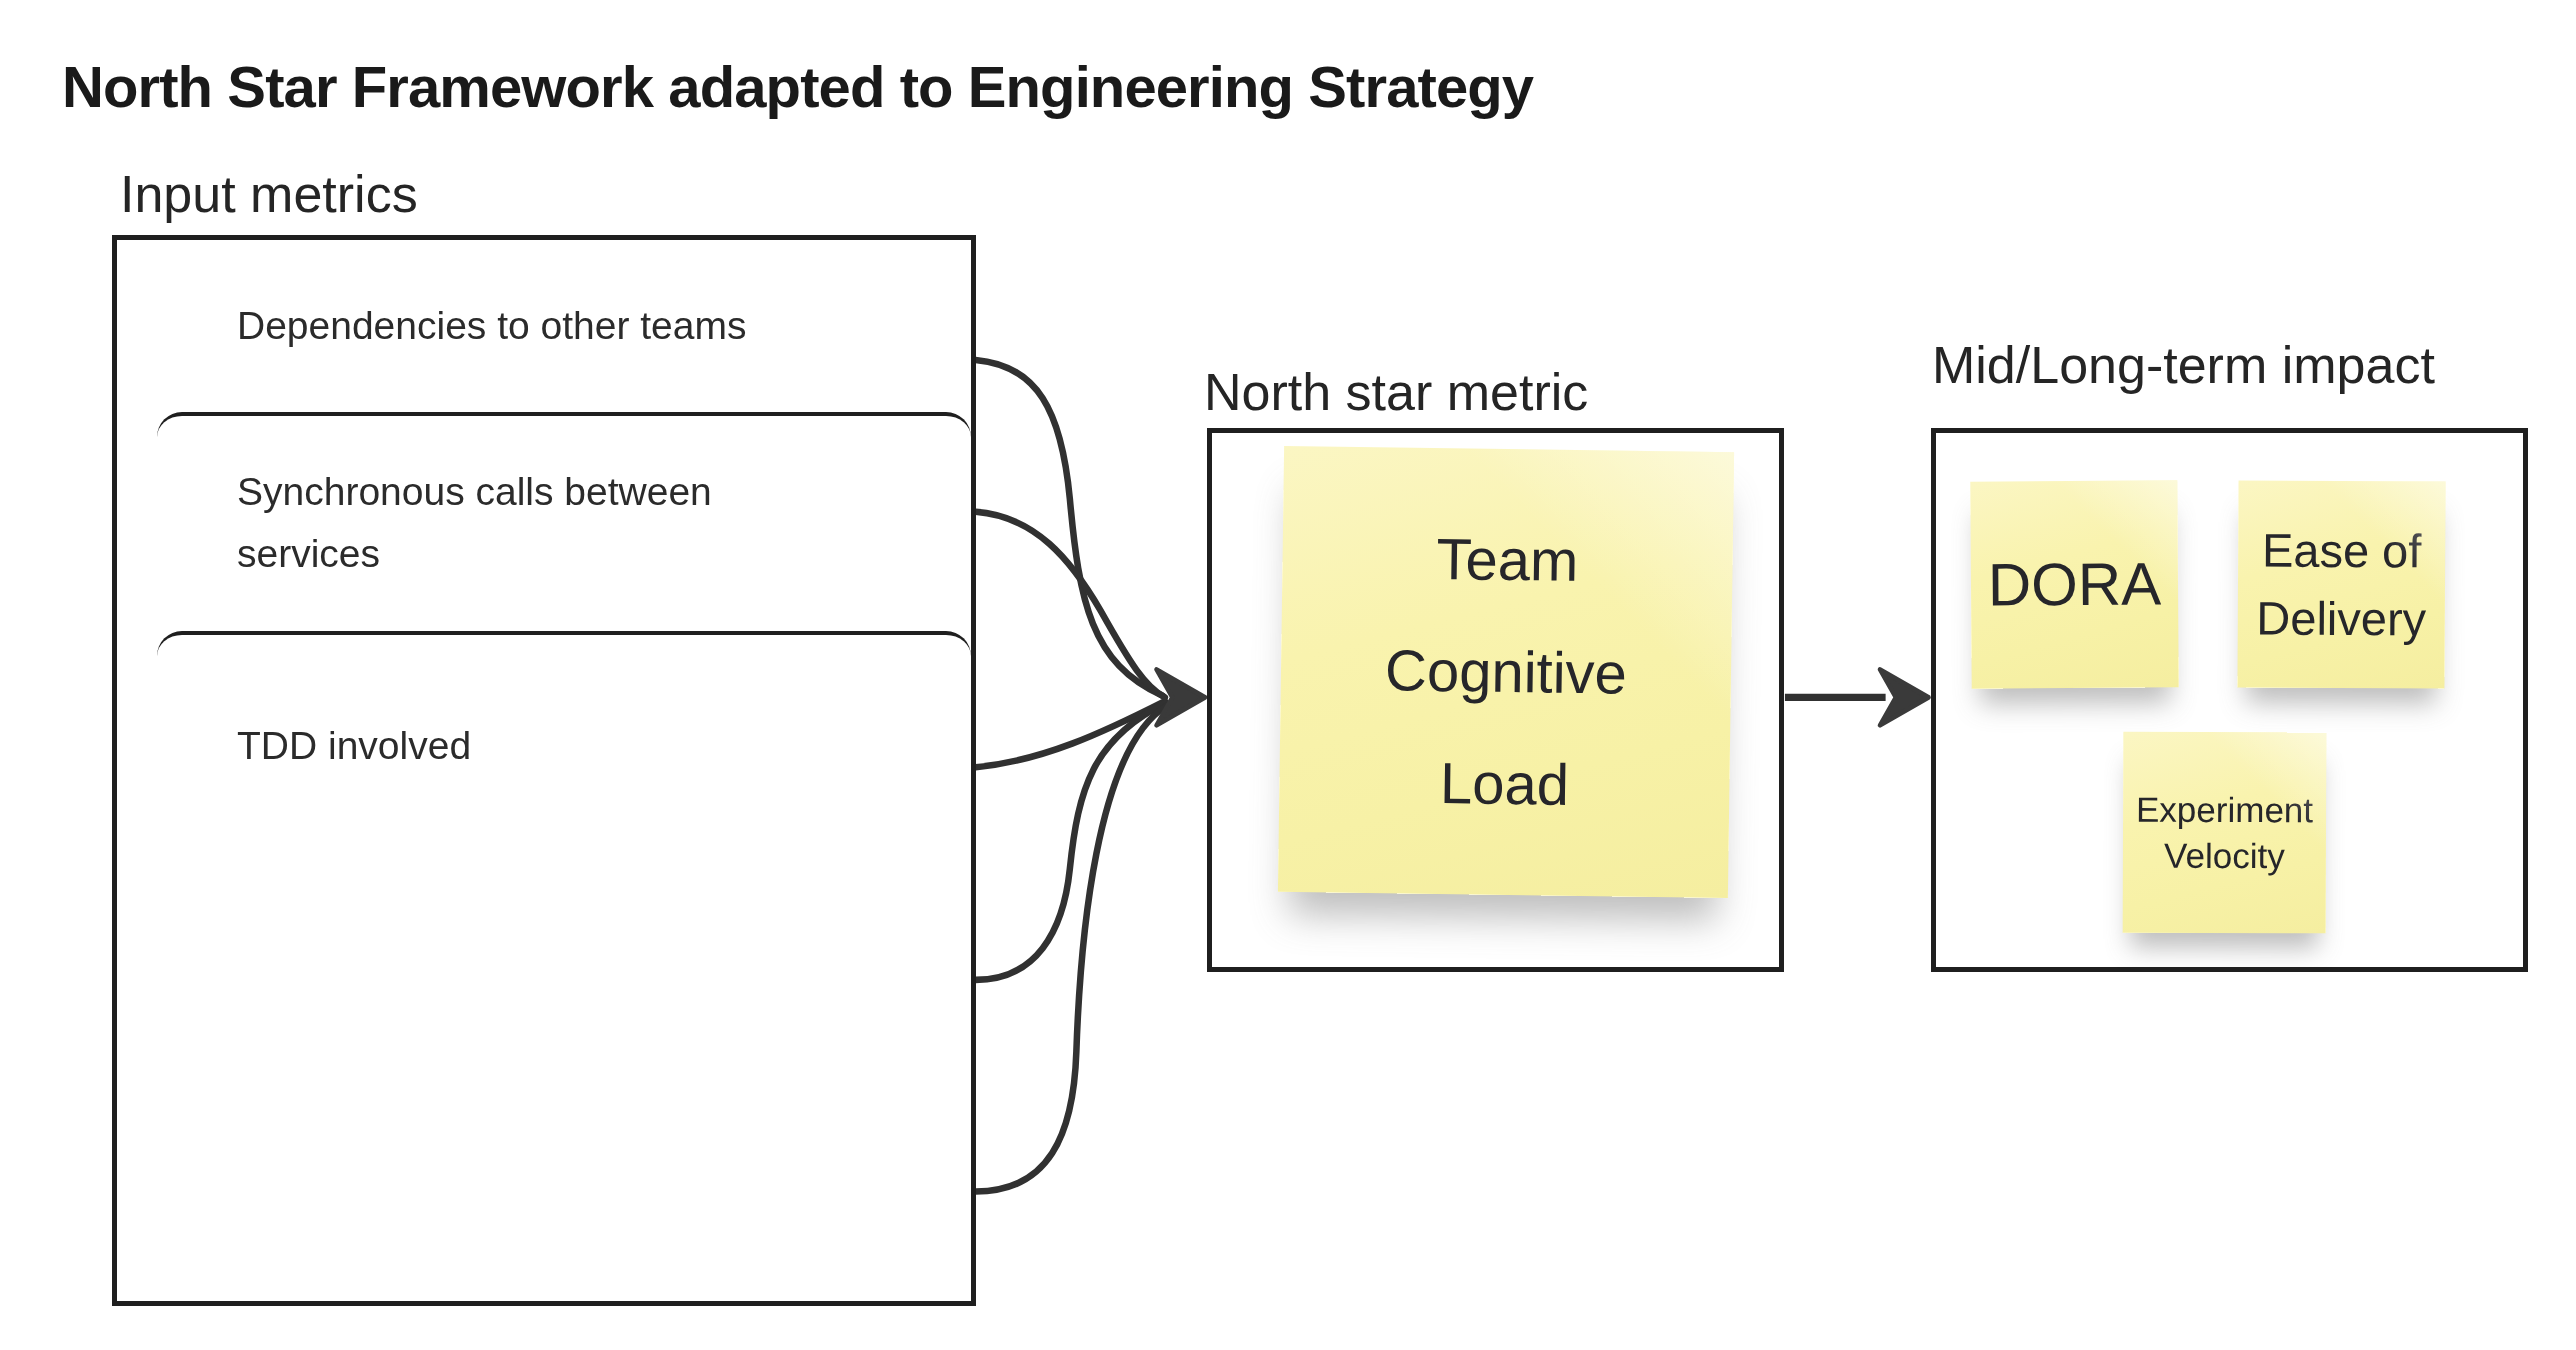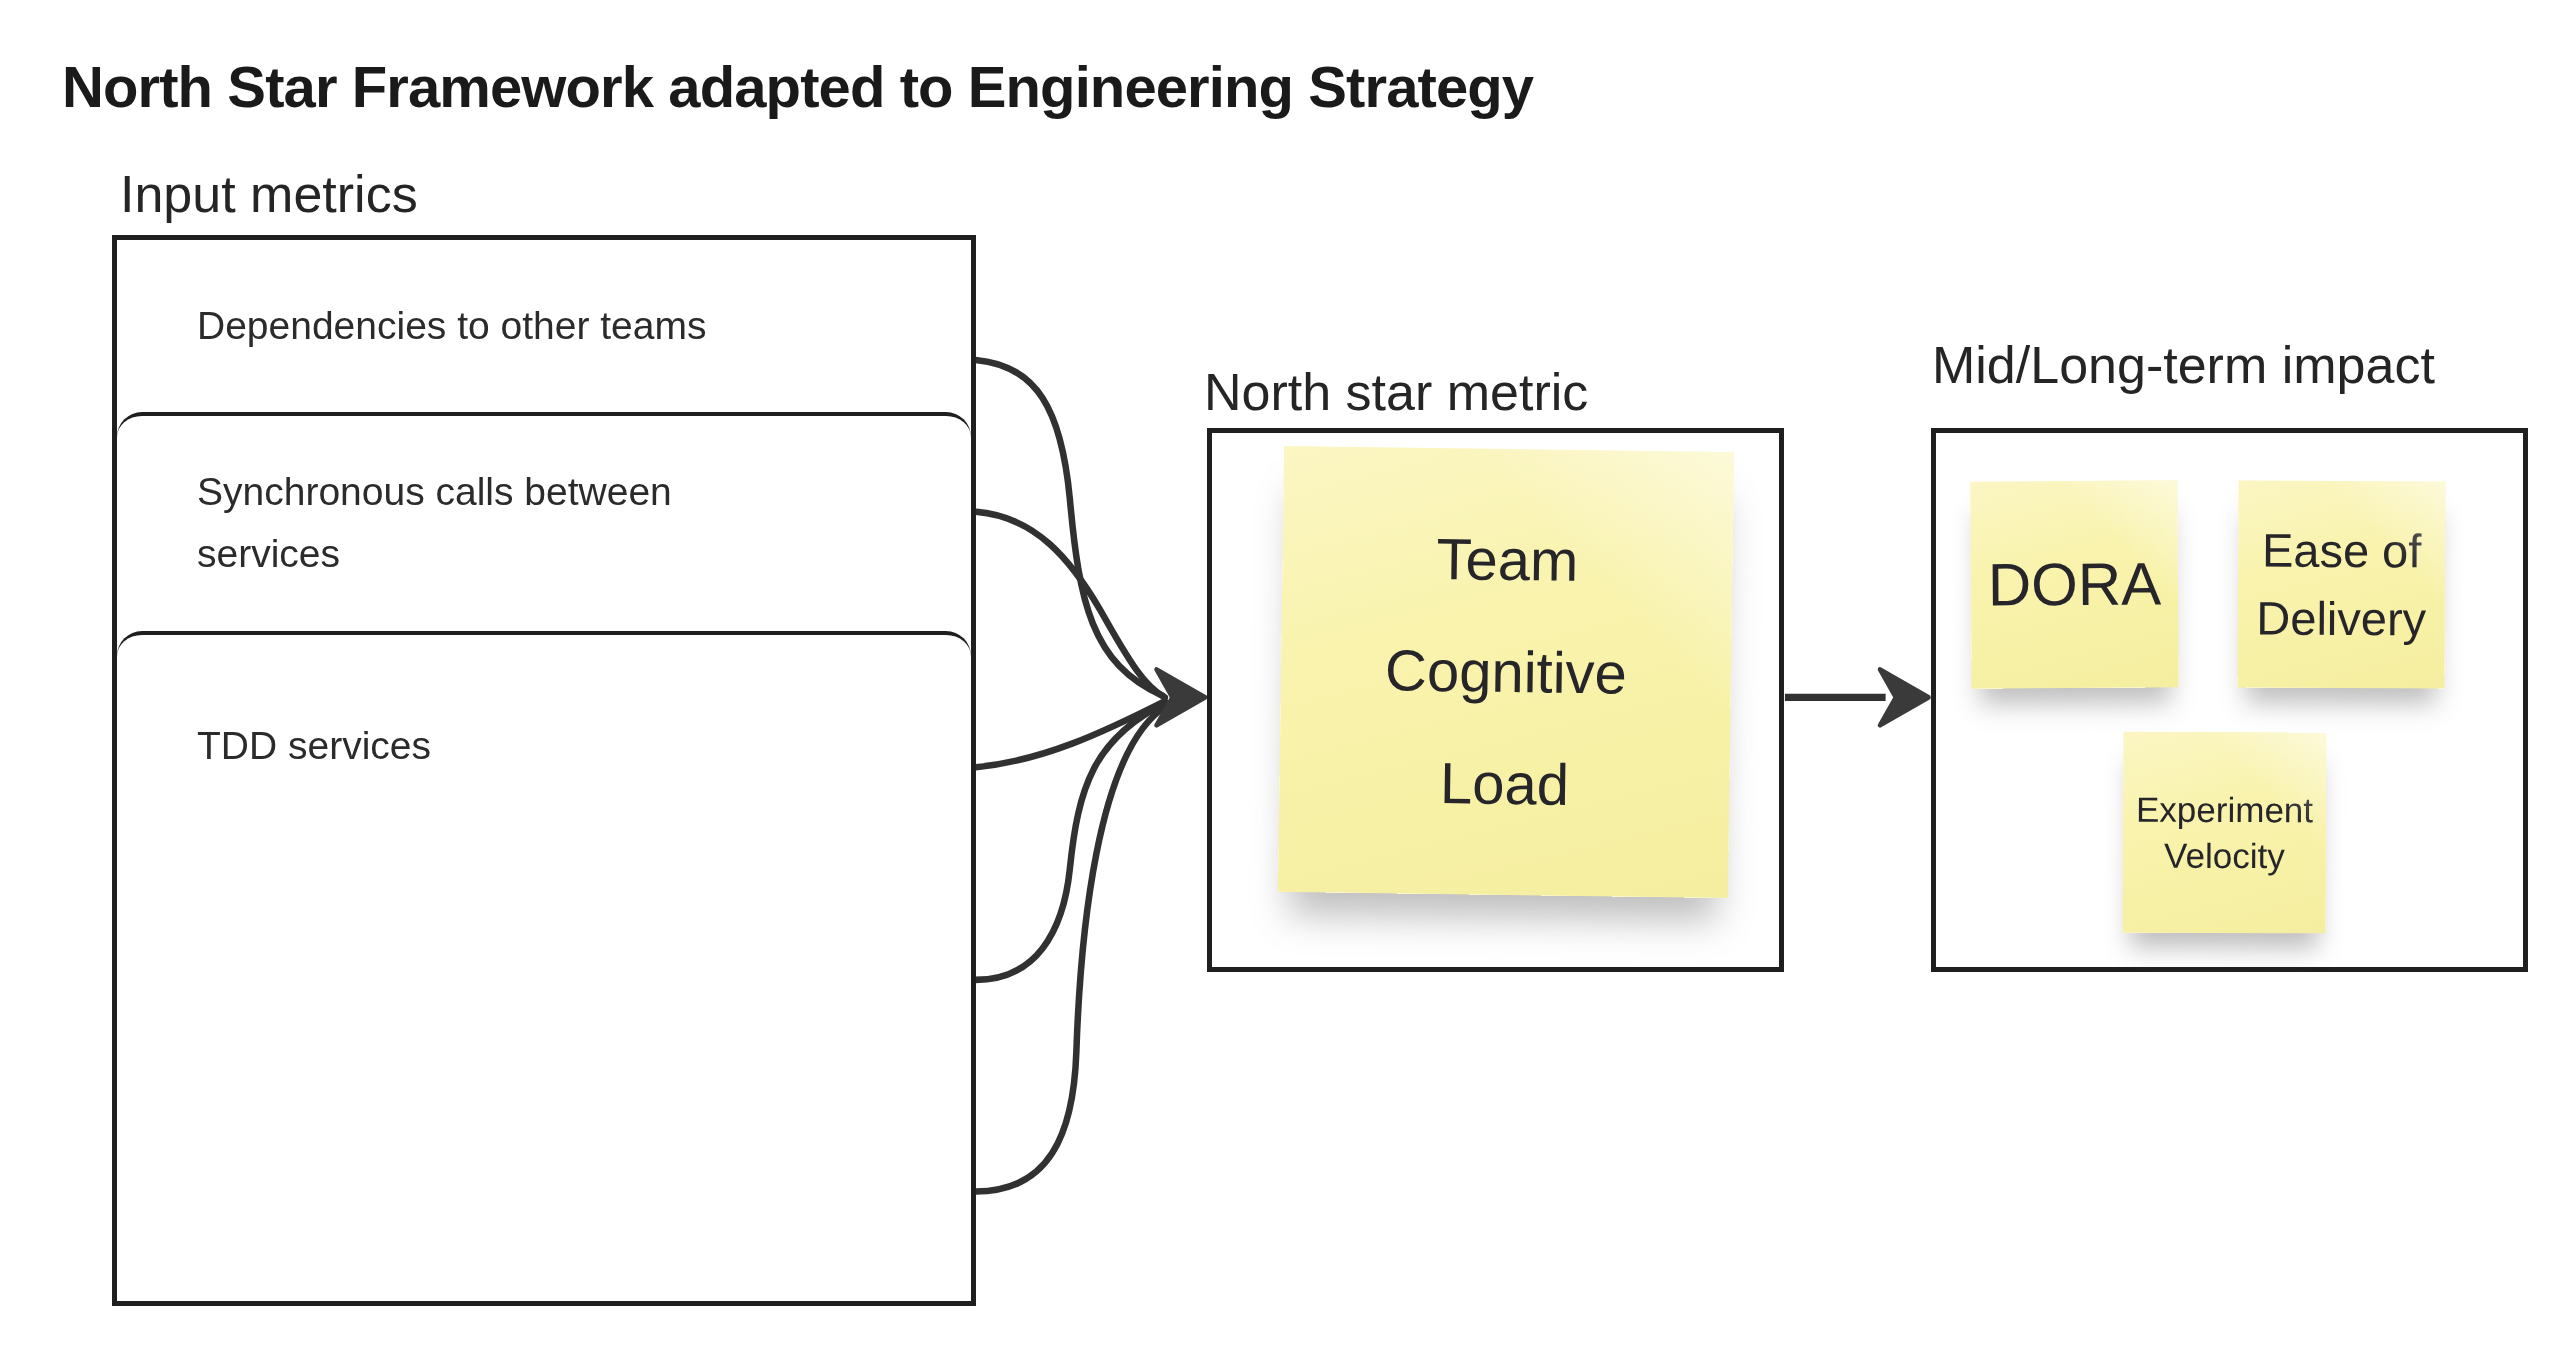--- a/index.html
+++ b/index.html
@@ -34,21 +34,21 @@
     box-sizing:border-box;
     border:5.6px solid #1f1f1f;
     background:#ffffff;
     display:grid;
     grid-template-rows:186fr 237fr 245fr 235fr 245fr;
   }
   .input-row{
     display:flex;align-items:center;
     box-sizing:border-box;
     padding-left:80px;padding-right:131px;
-    font-size:39px;color:#2b2b2b;line-height:1.6;
+    font-size:39px;color:#2b2b2b;line-height:1.6;margin-left:40px;
   }
   .input-row + .input-row{border-top:4.7px solid #1f1f1f;border-radius:25px;}
 
   
   .frame-box{
     position:absolute;
     box-sizing:border-box;
     border:5.6px solid #1f1f1f;
     background:#ffffff;
   }
@@ -129,21 +129,21 @@
   <div class="group-label label-input">Input metrics</div>
   <div class="input-box">
     <div class="input-row">
       <span class="bind-text">Dependencies to other teams</span>
     </div>
     <div class="input-row">
       <span class="bind-text">Synchronous calls between
 services</span>
     </div>
     <div class="input-row">
-      <span class="bind-text">TDD services</span>
+      <span class="bind-text">TDD involved</span>
     </div>
   </div>
 
   <div class="group-label label-northstar">North star metric</div>
   <div class="frame-box northstar-box">
     <div class="sticky sticky-team">
       <span class="bind-text">Team
 Cognitive
 Load</span>
     </div>

